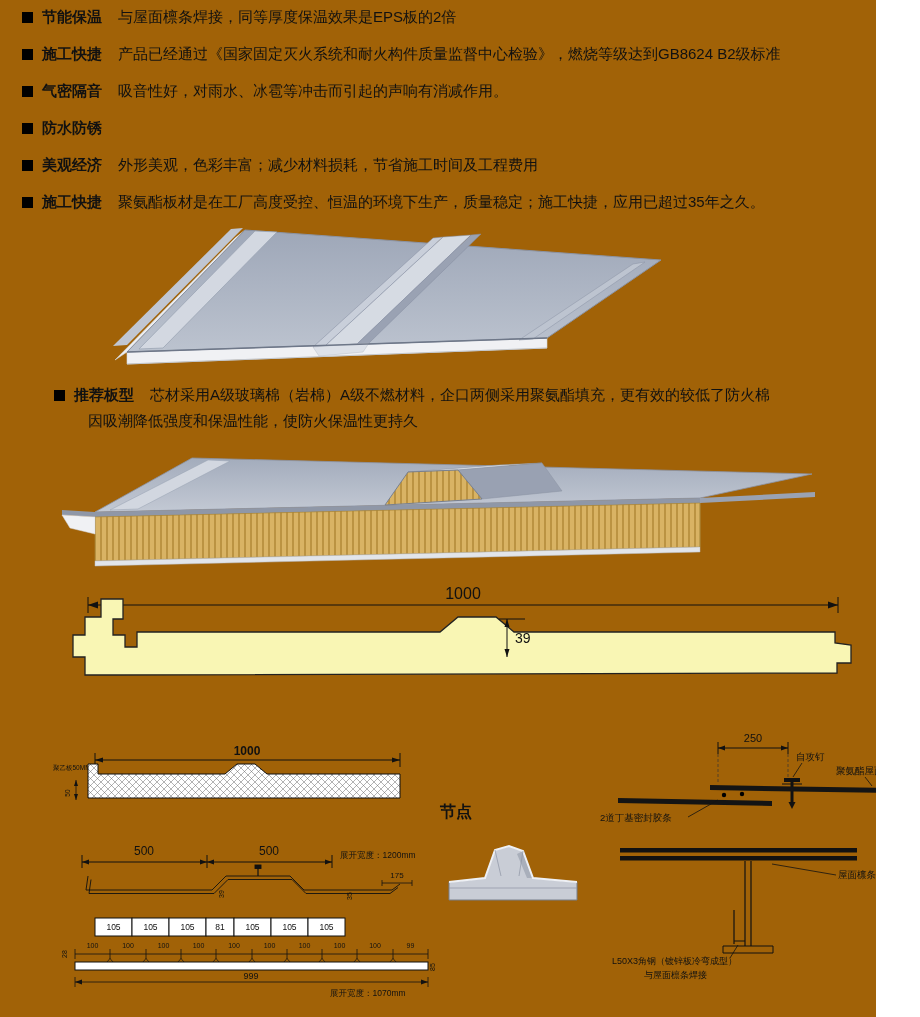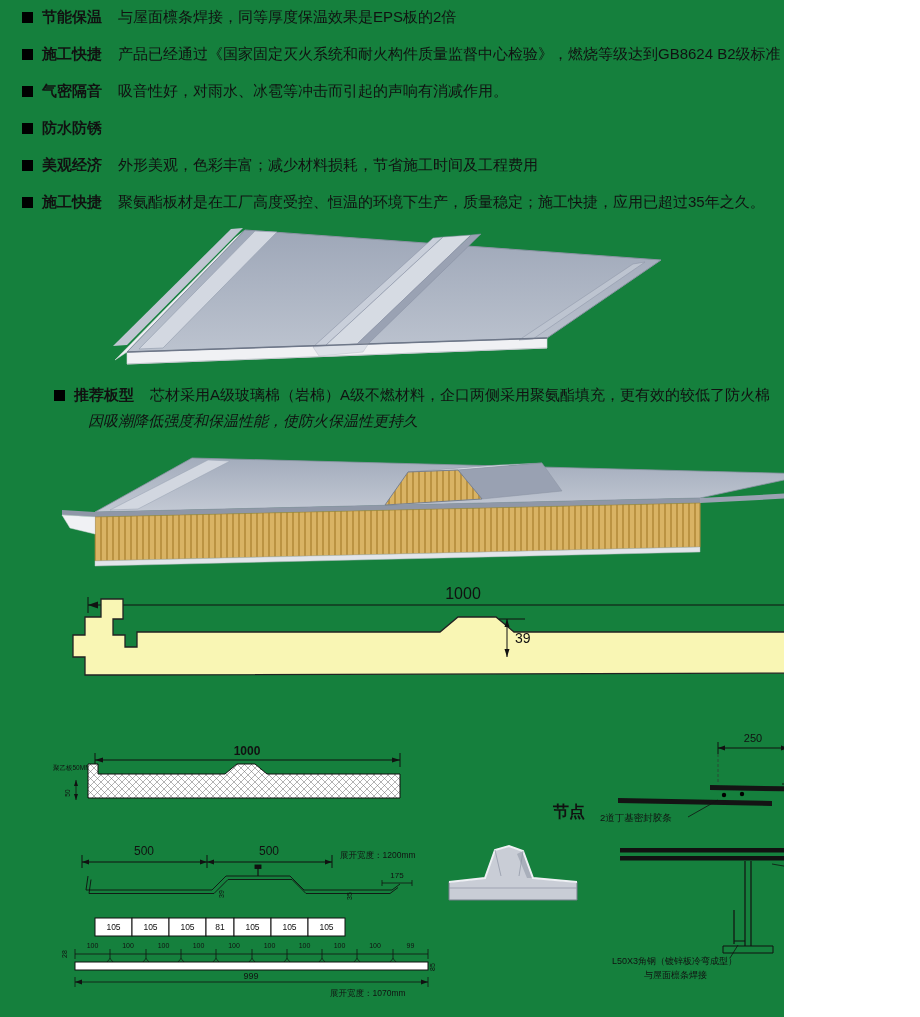--- a/index.html
+++ b/index.html
@@ -1,27 +1,27 @@
 <!DOCTYPE html>
 <html><head>
 <meta charset="utf-8">
 <style>
   html,body{margin:0;padding:0;background:#fff;}
-  .page{position:relative;width:784px;height:1017px;background:#15803d;overflow:hidden;
+  .page{position:relative;width:876px;height:1017px;background:#a16207;overflow:hidden;
         font-family:"Liberation Sans","DejaVu Sans",sans-serif;color:#111;}
   .features{position:absolute;left:22px;top:6px;width:882px;}
   .feature-row{display:flex;align-items:flex-start;font-size:15px;line-height:22px;margin-bottom:15px;}
   .bullet{width:11px;height:11px;background:#000;margin:6px 9px 0 0;flex:none;}
   .feature-label{font-weight:bold;margin-right:16px;white-space:nowrap;}
   .feature-desc{white-space:nowrap;}
   .recommend{position:absolute;left:22px;top:384px;width:882px;font-size:15px;line-height:22px;}
-  .recommend .line2{margin-left:66px;margin-top:4px;font-style:italic;}
+  .recommend .line2{margin-left:66px;margin-top:4px;}
   .fig{position:absolute;}
   svg text{font-family:"Liberation Sans","DejaVu Sans",sans-serif;fill:#111;}
-  .node-title{position:absolute;left:440px;top:802px;width:145px;text-align:right;
+  .node-title{position:absolute;left:440px;top:802px;width:145px;text-align:left;
               font-size:16px;font-weight:bold;}
 </style>
 </head>
 <body>
 
 <div class="page">
 
   <div class="features">
     <div class="feature-row">
       <span class="bullet"></span>

